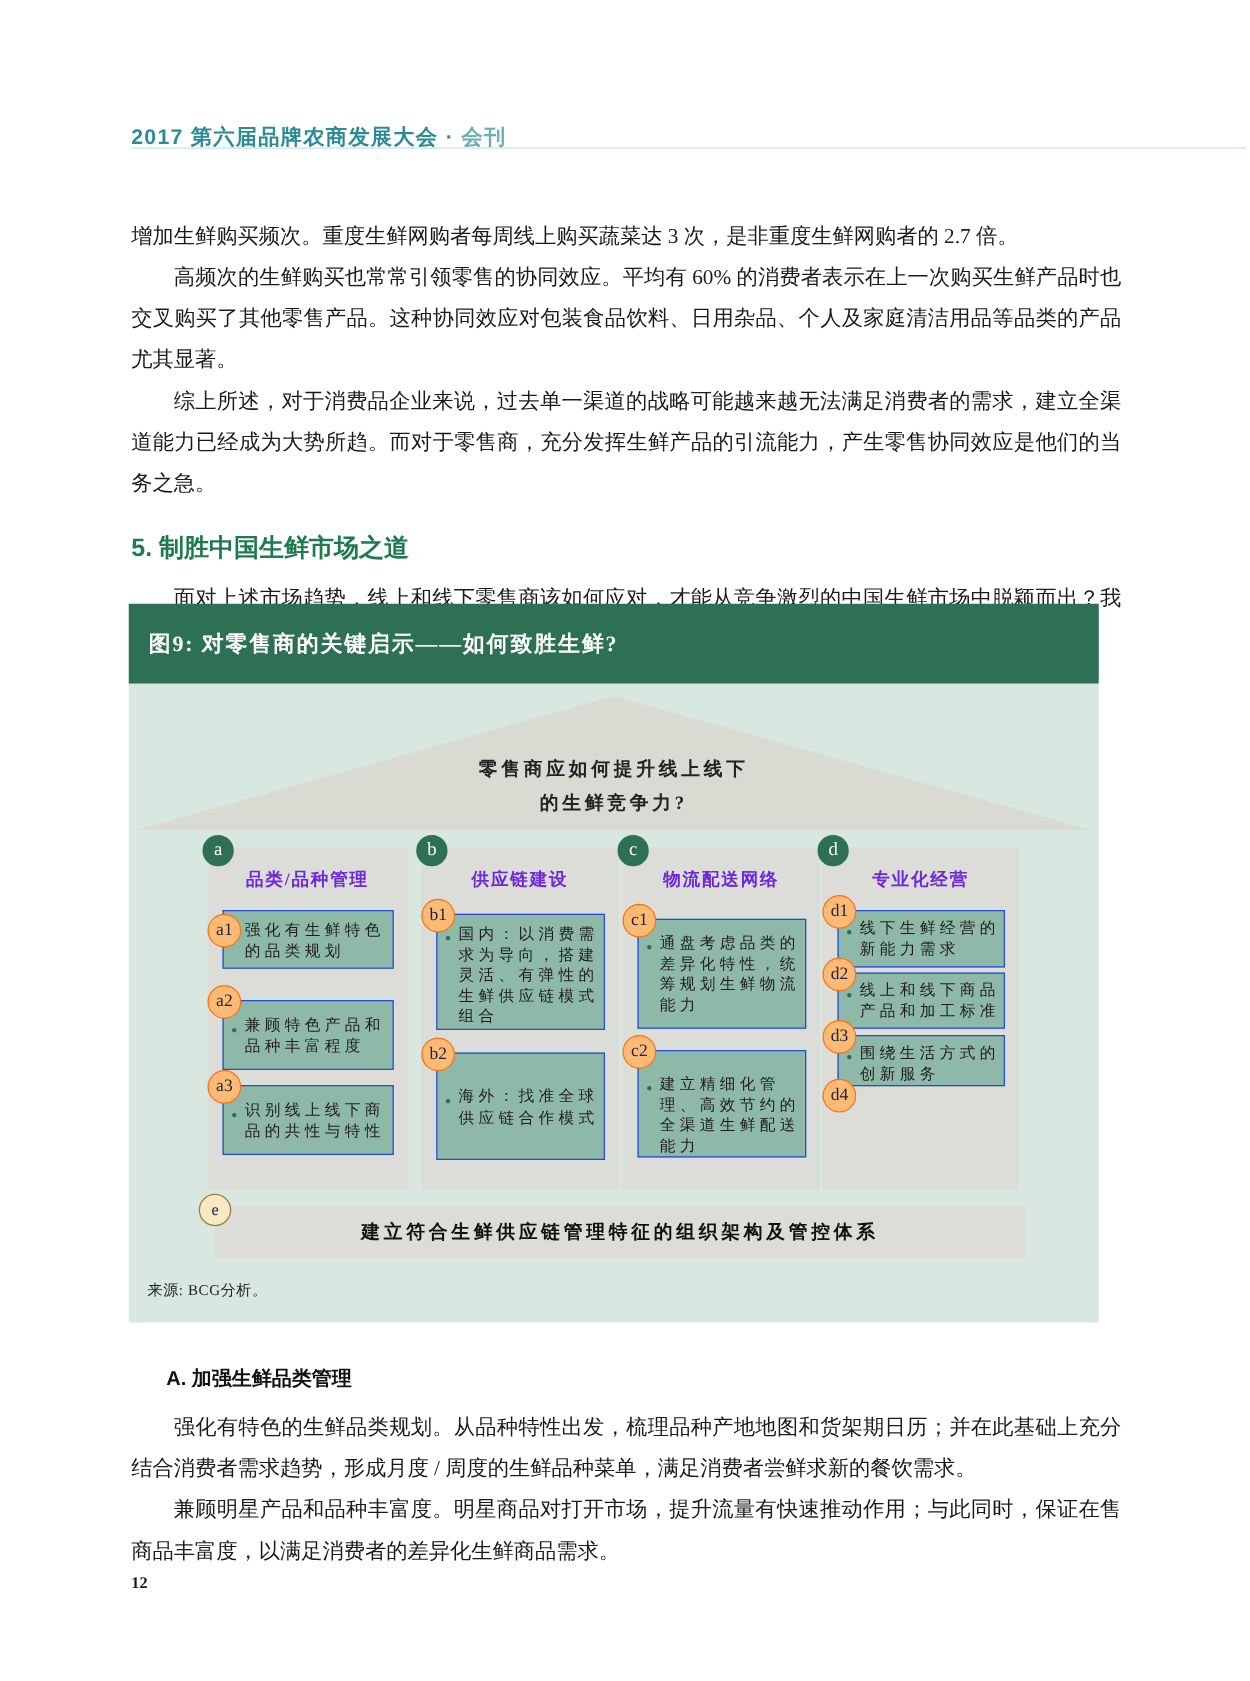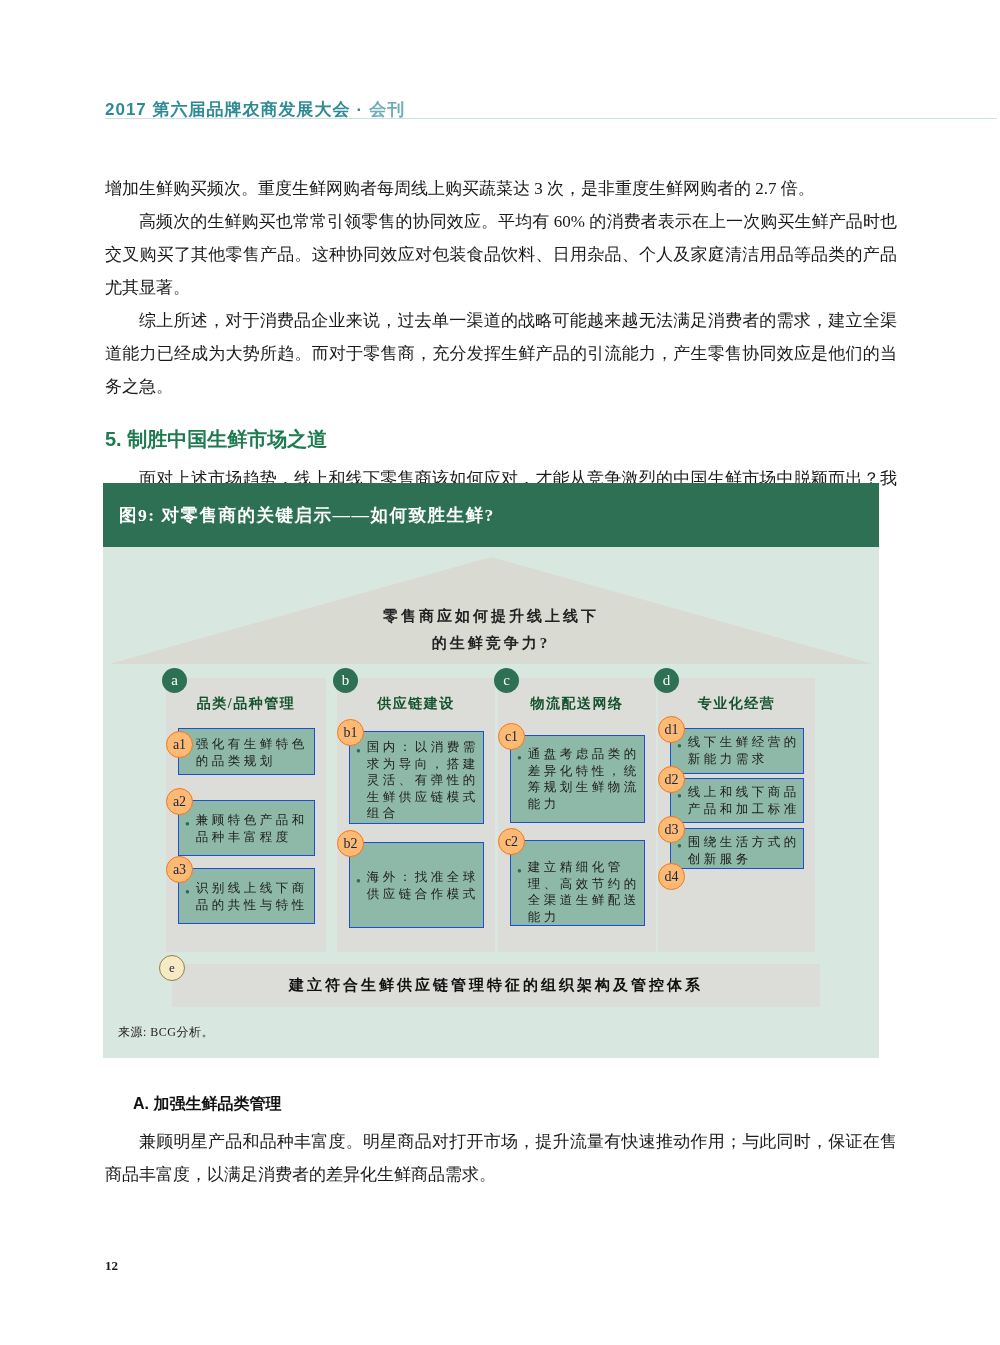--- a/index.html
+++ b/index.html
@@ -42,21 +42,21 @@
   .panel{position:absolute;top:131px;height:274px;background:#dcddd8;}
   .pa{left:63px;width:160px;}
   .pb{left:234px;width:158px;}
   .pc{left:395px;width:158px;}
   .pd{left:555px;width:157px;}
 
   .plet{position:absolute;left:-4px;top:-10px;width:25px;height:25px;border-radius:50%;
         background:#2d7054;color:#fff;display:flex;align-items:center;justify-content:center;
         font-size:15px;z-index:4;}
   .ptitle{position:absolute;left:0;top:17px;width:100%;text-align:center;
-          font-size:14px;font-weight:bold;letter-spacing:1.5px;color:#14532d;}
+          font-size:14px;font-weight:bold;letter-spacing:1.5px;color:#6d28d9;}
 
   .ibox{position:absolute;left:12px;right:11px;background:#8eb9a8;border:1px solid #1d4ed8;
         box-sizing:border-box;display:flex;align-items:flex-start;
         font-size:12.5px;line-height:16.5px;letter-spacing:3.5px;color:#1d1d1d;
         padding:7px 0 0 4px;overflow:hidden;}
   .ibox::before{content:"\25CF";font-size:8px;color:#2d6b52;letter-spacing:0;
                 margin:4px 6px 0 2px;flex:none;}
   .itext{display:block;}
 
   .ibadge{position:absolute;left:0px;width:27px;height:27px;border-radius:50%;
@@ -162,18 +162,19 @@
 
       <div class="ebadge">e</div>
       <div class="ebar">建立符合生鲜供应链管理特征的组织架构及管控体系</div>
 
       <div class="fig-source">来源: BCG分析。</div>
     </div>
   </div>
 
   <div class="text-block tb2">
     <h3 class="secA">A. 加强生鲜品类管理</h3>
+    <p class="para ind">强化有特色的生鲜品类规划。从品种特性出发，梳理品种产地地图和货架期日历；并在此基础上充分结合消费者需求趋势，形成月度 / 周度的生鲜品种菜单，满足消费者尝鲜求新的餐饮需求。</p>
     <p class="para ind">兼顾明星产品和品种丰富度。明星商品对打开市场，提升流量有快速推动作用；与此同时，保证在售商品丰富度，以满足消费者的差异化生鲜商品需求。</p>
   </div>
 
   <div class="pageno">12</div>
 
 </div>
 
 </body></html>

